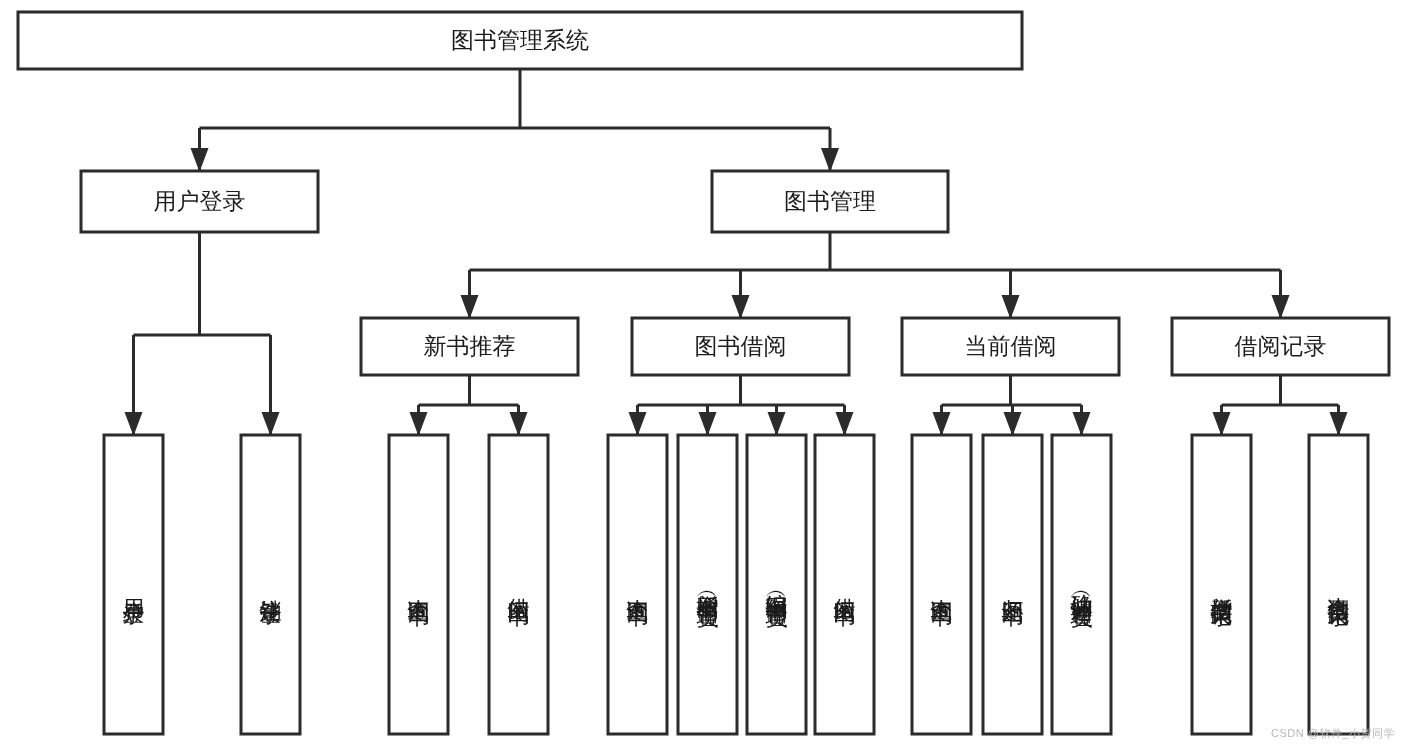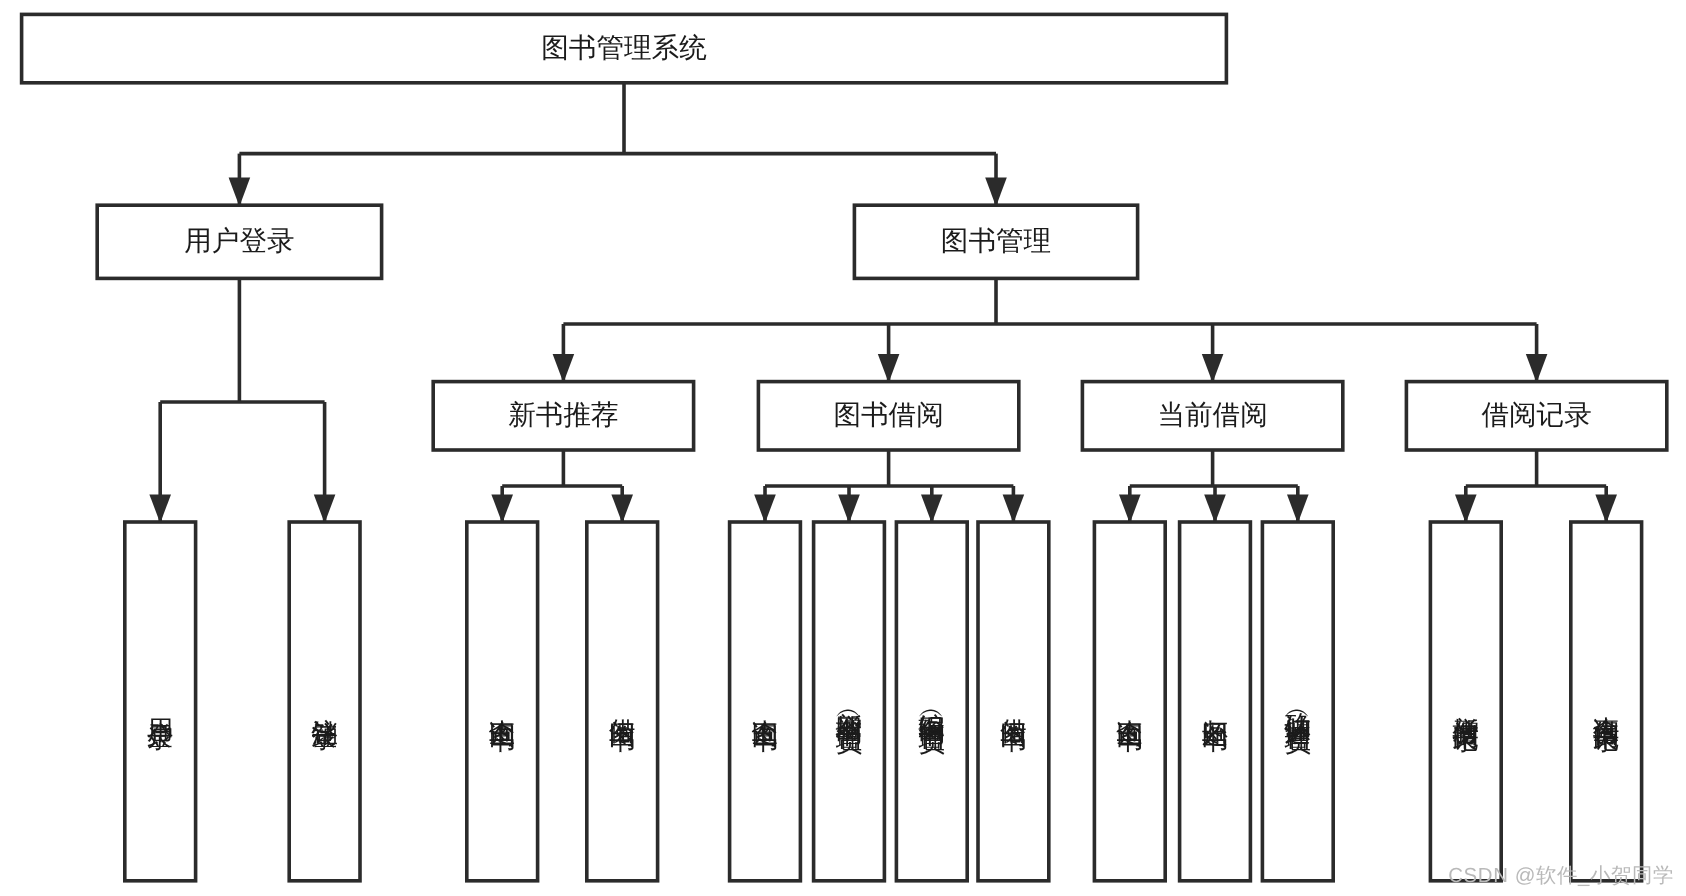--- a/index.html
+++ b/index.html
@@ -61,21 +61,21 @@
     justify-content: center;
     text-align: center;
     white-space: nowrap;
     pointer-events: none;
   }
   .watermark {
     position: absolute;
     right: 10px;
     bottom: 6px;
     font-family: "Liberation Sans", "DejaVu Sans", sans-serif;
-    font-size: 17px;
+    font-size: 11px;
     color: #b9b9b9;
     letter-spacing: 0.5px;
     user-select: none;
   }
 </style>
 </head>
 <body>
 
 <div id="diagram-root">
 

